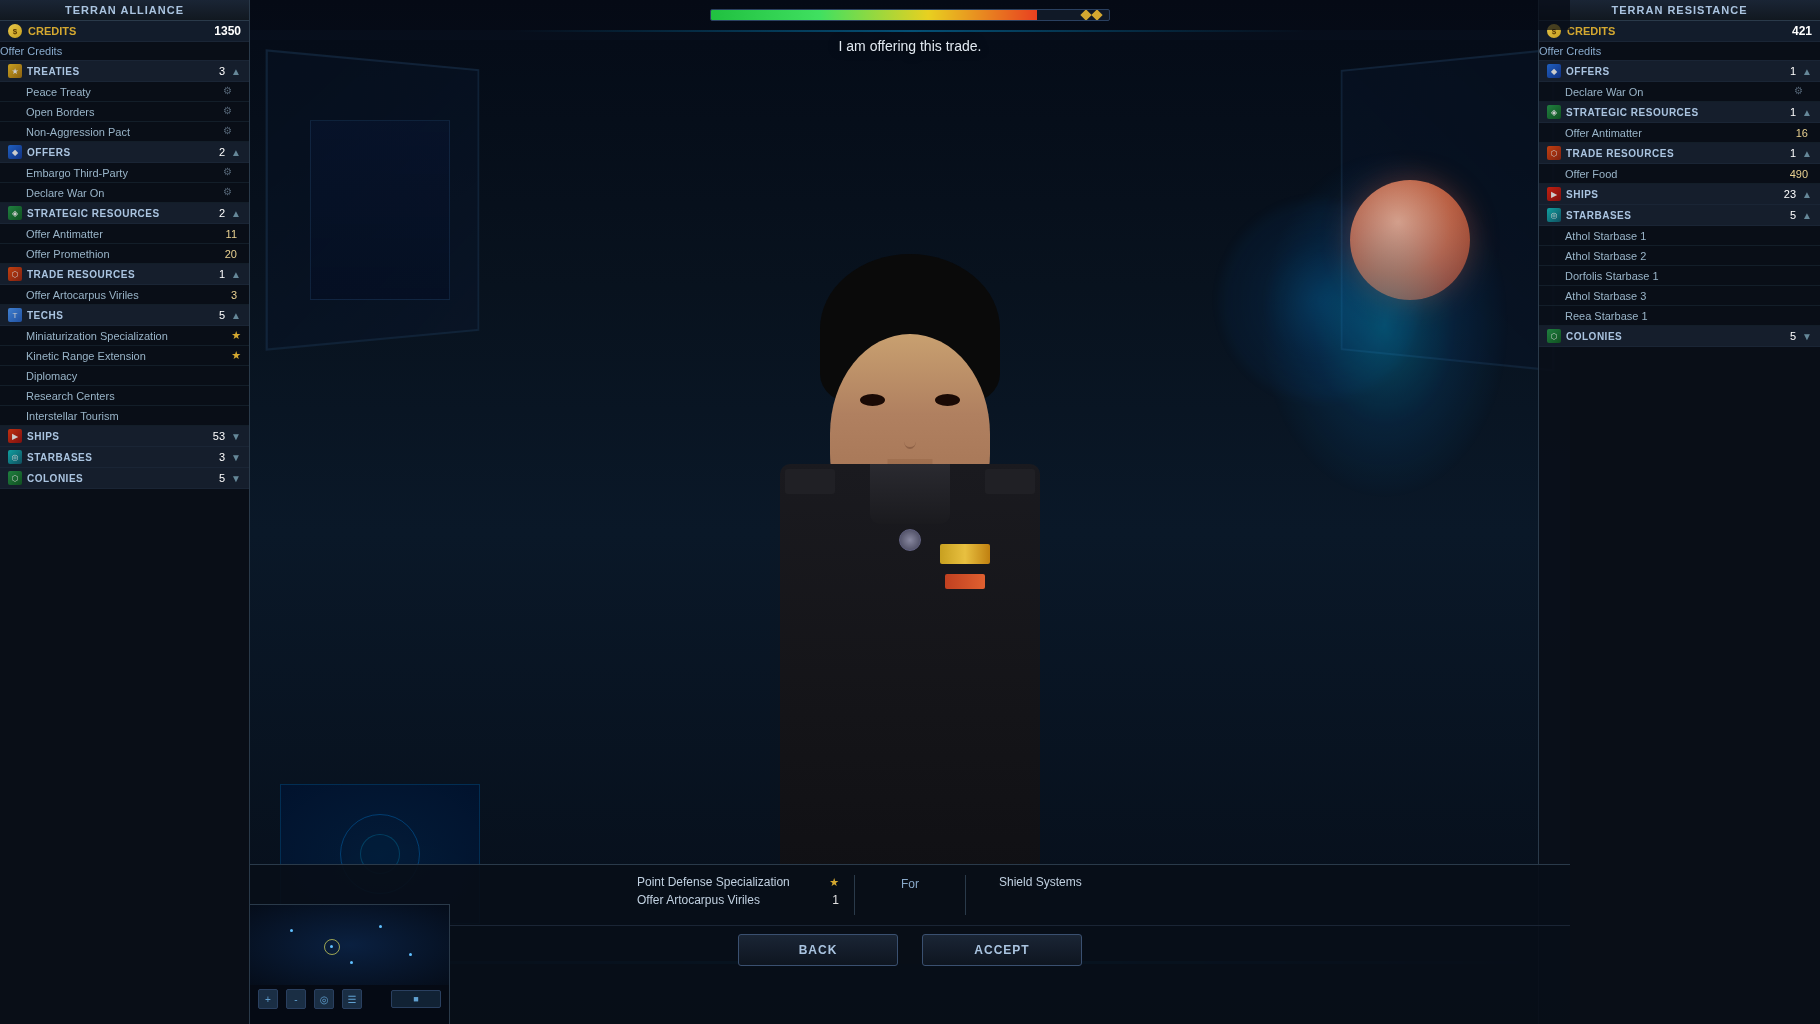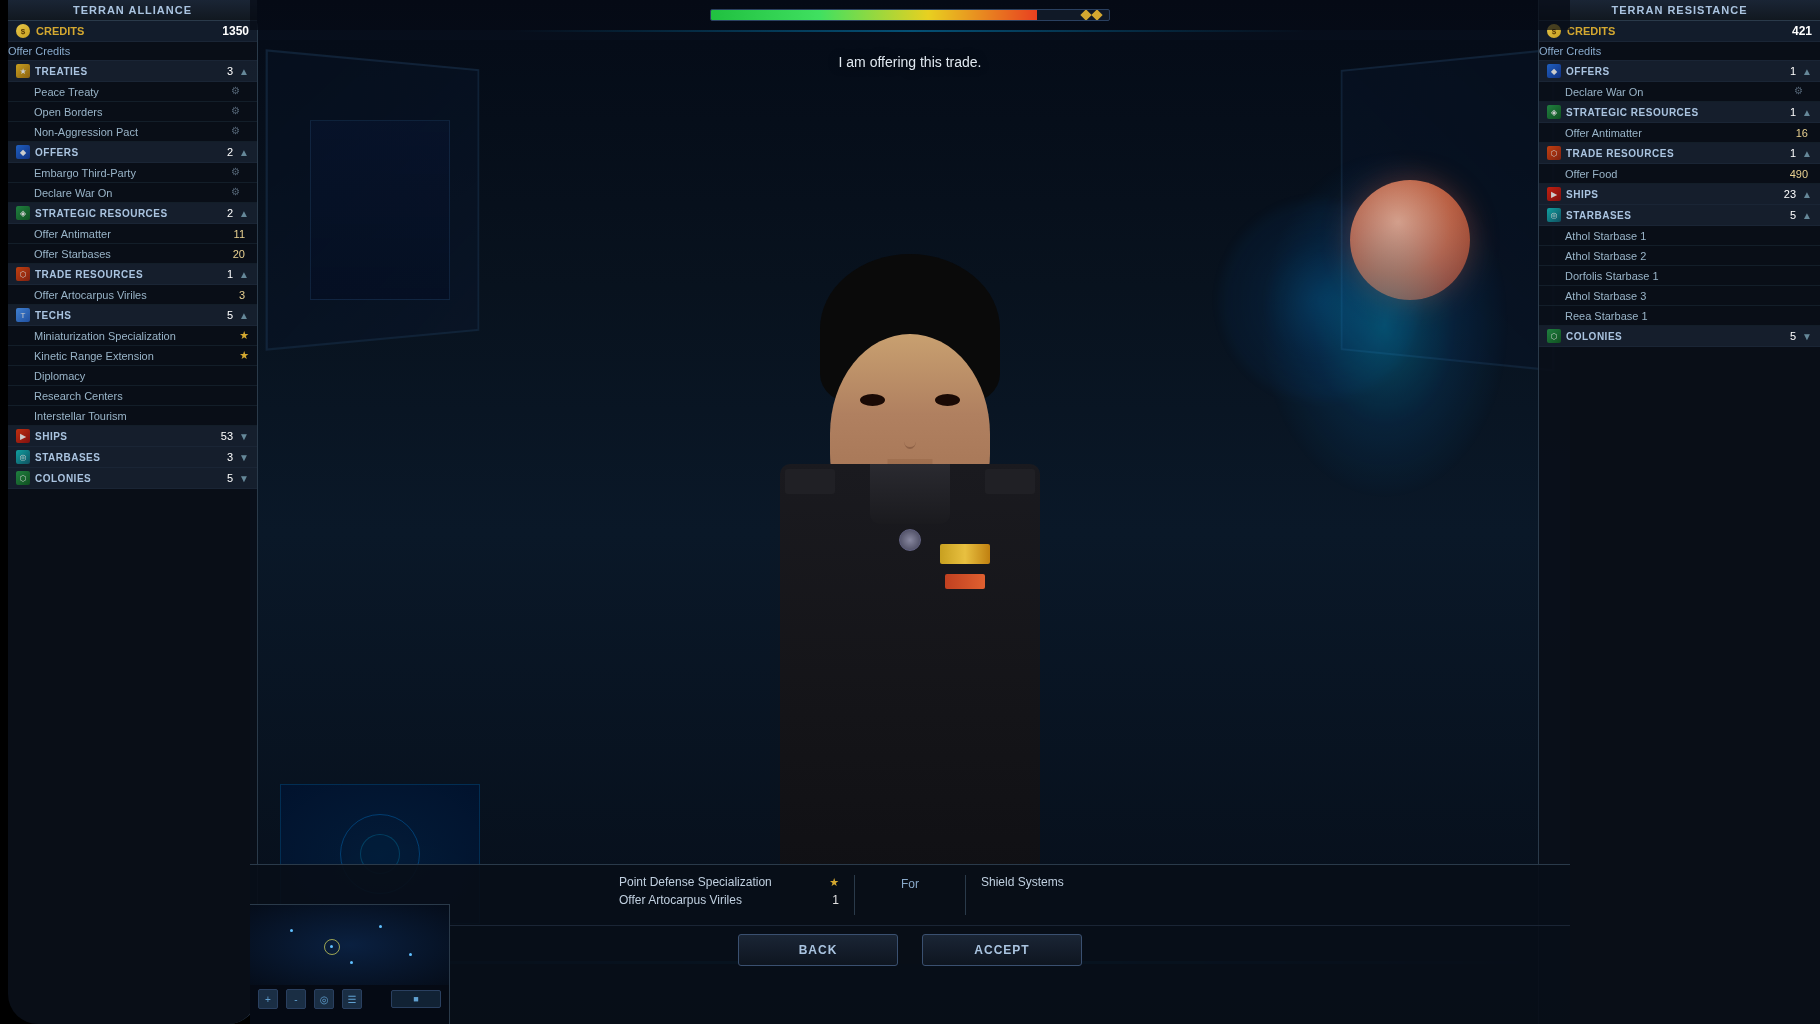--- a/index.html
+++ b/index.html
@@ -9,30 +9,29 @@
       overflow: hidden;
       background: #000;
       font-family: 'Arial', sans-serif;
       color: #ccc;
       position: relative;
     }
 
     
     #left-panel {
       position: absolute;
-      left: 8px;
+      left: 0;
       top: 0;
       width: 250px;
       height: 100%;
       background: rgba(10,15,25,0.92);
       border-right: 1px solid #2a3a4a;
       z-index: 10;
       display: flex;
       flex-direction: column;
-      border-radius: 30px;
     }
 
     
     #right-panel {
       position: absolute;
       right: 0;
       top: 0;
       width: 282px;
       height: 100%;
       background: rgba(10,15,25,0.92);
@@ -226,21 +225,21 @@
     .diamond {
       width: 8px;
       height: 8px;
       background: #d4a830;
       transform: rotate(45deg);
     }
 
     
     #speech-text {
       position: absolute;
-      top: 54px;
+      top: 38px;
       left: 250px;
       right: 250px;
       text-align: center;
       color: #e0e8f0;
       font-size: 14px;
       z-index: 15;
       text-shadow: 0 0 10px rgba(0,0,0,0.8);
     }
 
     
@@ -381,20 +380,21 @@
 
     .trade-item-row {
       display: flex;
       align-items: center;
       margin-bottom: 4px;
       color: #c0d0e0;
     }
 
     .trade-item-name {
       flex: 1;
+      margin-left: 18px;
     }
 
     .trade-item-value {
       color: #e0e0e0;
       margin-left: 8px;
     }
 
     .for-label {
       color: #88a8c8;
       font-size: 12px;
@@ -543,21 +543,21 @@
       <div class="section-icon green">◈</div>
       <span class="section-title">strateGiC ResourCES</span>
       <span class="section-count">2</span>
       <span class="collapse-arrow">▲</span>
     </div>
     <div class="list-item">
       <span class="item-name">Offer Antimatter</span>
       <span class="item-value">11</span>
     </div>
     <div class="list-item">
-      <span class="item-name">Offer Starbases</span>
+      <span class="item-name">Offer Promethion</span>
       <span class="item-value">20</span>
     </div>
 
     <div class="section-header">
       <div class="section-icon orange">⬡</div>
       <span class="section-title">Trade Resources</span>
       <span class="section-count">1</span>
       <span class="collapse-arrow">▲</span>
     </div>
     <div class="list-item">

